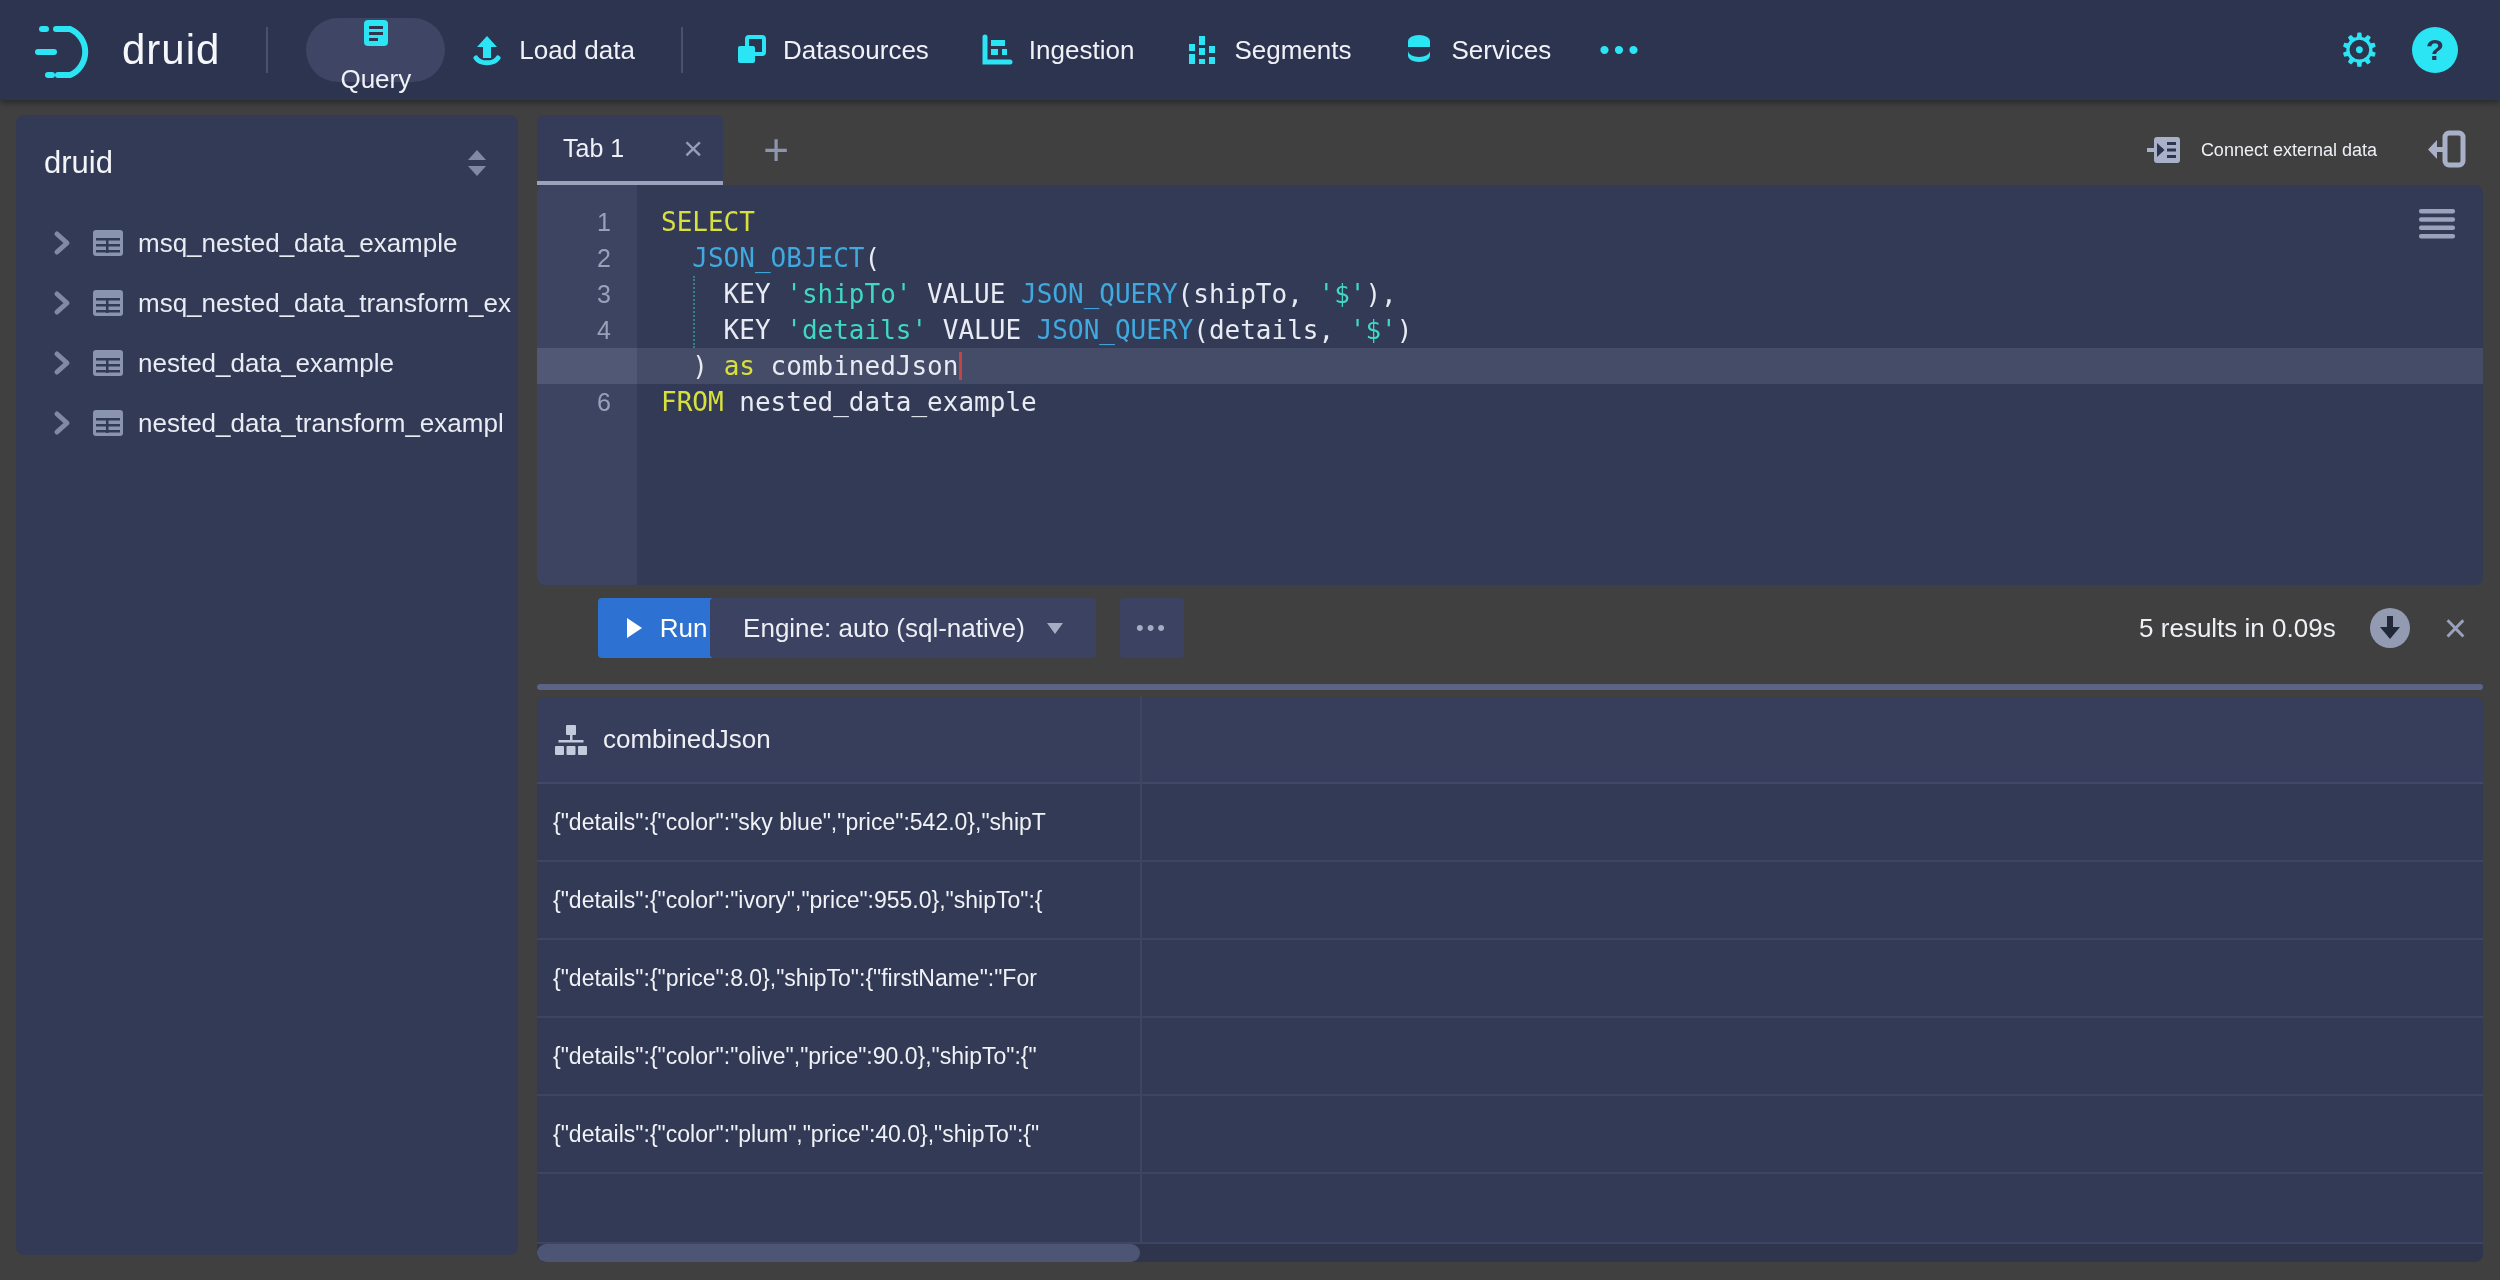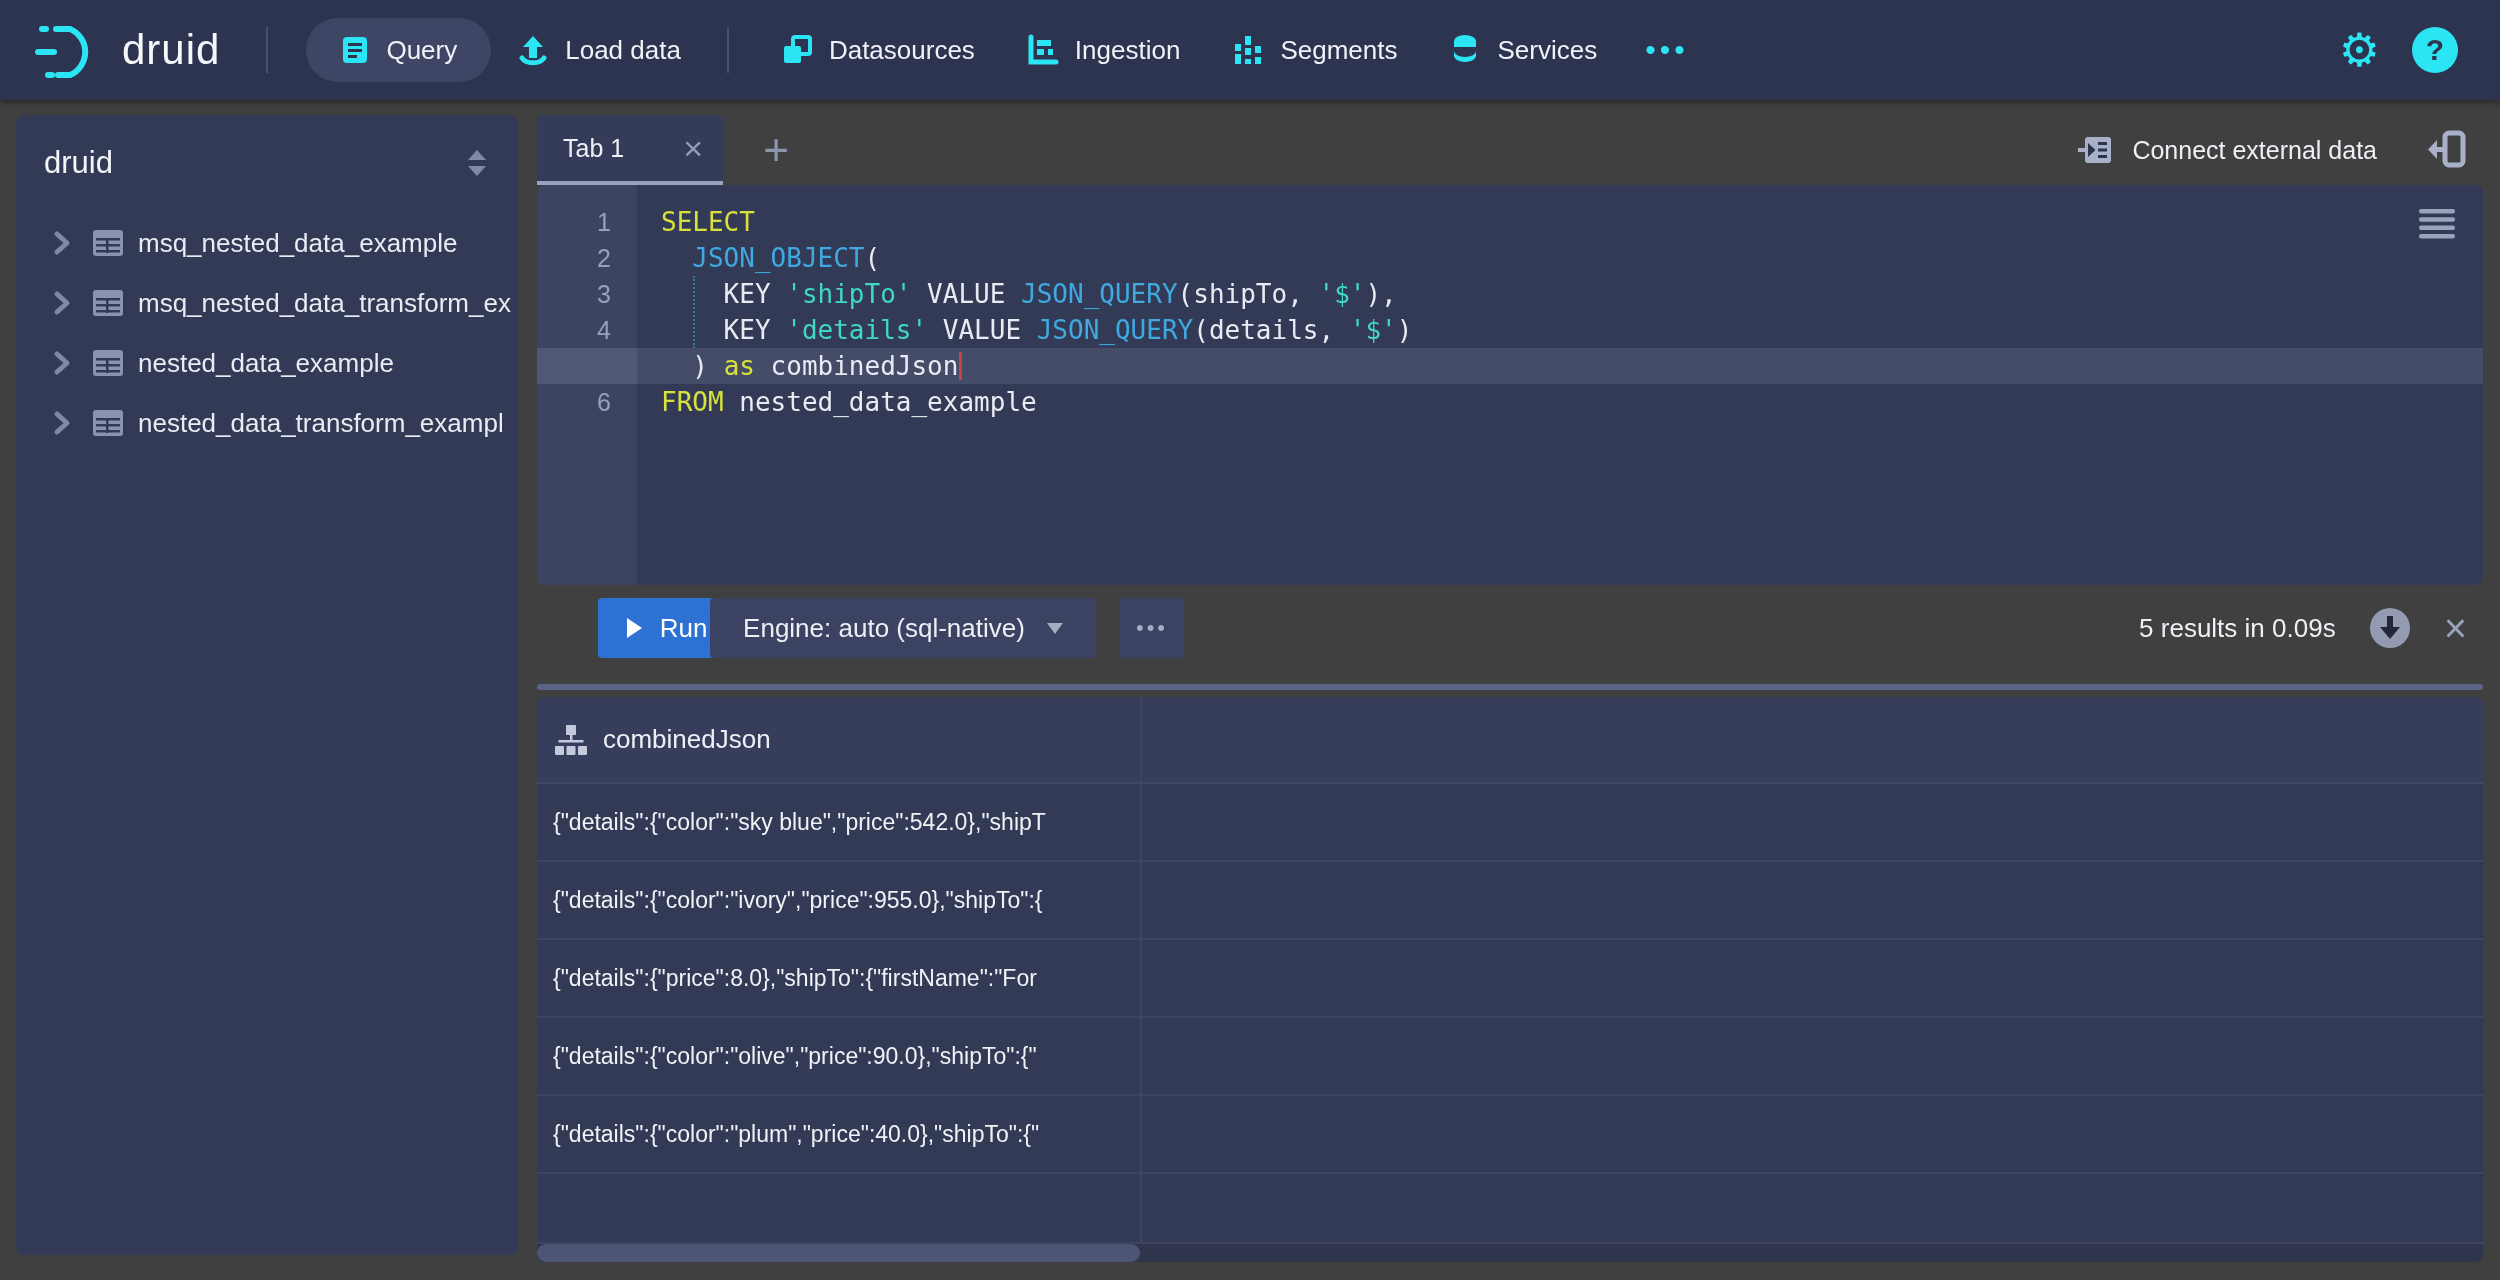--- a/index.html
+++ b/index.html
@@ -7,21 +7,21 @@
   body { font-family:"Liberation Sans",sans-serif; color:#e9ecf3; }
   #app { position:relative; width:2500px; height:1280px; background:#404040; overflow:hidden; }
 
   
   .navbar { position:absolute; left:0; top:0; width:2500px; height:100px; background:#2d3450;
             display:flex; align-items:center; box-shadow:0 3px 6px rgba(0,0,0,.35); z-index:5; }
   .logo { display:flex; align-items:center; gap:14px; margin-left:34px; }
   .logo-text { font-size:42px; color:#f5f7fa; letter-spacing:1px; }
   .nav-sep { width:2px; height:46px; background:#4a5170; margin-left:46px; }
   .nav-item { display:flex; align-items:center; gap:16px; font-size:26px; color:#f0f2f7; cursor:pointer; }
-  .nav-pill { margin-left:38px; height:64px; padding:0 34px; border-radius:32px; background:#3e4565; }
+  .nav-pill { margin-left:38px; height:64px; padding:0 34px; border-radius:32px; background:#3e4565;flex-direction:column; }
   .nav-plain { margin-left:52px; }
   .nav-more { margin-left:48px; font-size:30px; color:#2be5f5; letter-spacing:4px; }
   .nav-right { margin-left:auto; margin-right:42px; display:flex; align-items:center; gap:32px; }
   .gear-glyph { font-size:46px; color:#2be5f5; line-height:1; }
   .help-bubble { width:46px; height:46px; border-radius:50%; background:#2be5f5; color:#2d3450;
                  display:flex; align-items:center; justify-content:center; font-size:30px; font-weight:bold; }
 
   
   .sidebar { position:absolute; left:16px; top:115px; width:502px; height:1140px; background:#323a55; border-radius:8px; }
   .sb-header { display:flex; align-items:center; padding:30px 28px 10px 28px; }
@@ -36,21 +36,21 @@
   
   .main { position:absolute; left:537px; top:115px; width:1946px; height:1150px; }
 
   .tab { position:absolute; left:0; top:0; width:186px; height:70px; background:#353c5a;
          border-radius:6px 6px 0 0; border-bottom:4px solid #9aa3bb; display:flex; align-items:center; cursor:pointer;gap:18px; }
   .tab-label { margin-left:26px; font-size:25px; color:#eef0f5; }
   .tab-close { margin-left:auto; margin-right:20px; font-size:34px; color:#949db6; line-height:1; cursor:pointer; }
   .newtab { position:absolute; left:206px; top:0; width:66px; height:70px; display:flex; align-items:center;
             justify-content:center; font-size:44px; color:#8d96b0; cursor:pointer; }
   .connect { position:absolute; right:106px; top:0; height:70px; display:flex; align-items:center; gap:18px; cursor:pointer; }
-  .connect-label { font-size:25px; color:#eef0f5; }
+  .connect-label { font-size:18px; color:#eef0f5; }
   .panelbtn { position:absolute; right:16px; top:14px; cursor:pointer; }
 
   
   .editor { position:absolute; left:0; top:70px; width:1946px; height:400px; background:#323a55;
             border-radius:8px; overflow:hidden; }
   .gutter { position:absolute; left:0; top:0; bottom:0; width:100px; background:#3d4462; padding-top:19px; }
   .gutter .num { height:36px; line-height:36px; text-align:right; padding-right:26px; color:#99a1b8; font-size:25px; }
   .active-band { position:absolute; left:0; top:163px; width:1946px; height:36px; background:#454c67; }
   .gutter-active { position:absolute; left:0; top:163px; width:100px; height:36px; background:#515875; }
   .code { position:absolute; left:100px; top:19px; right:0; }

